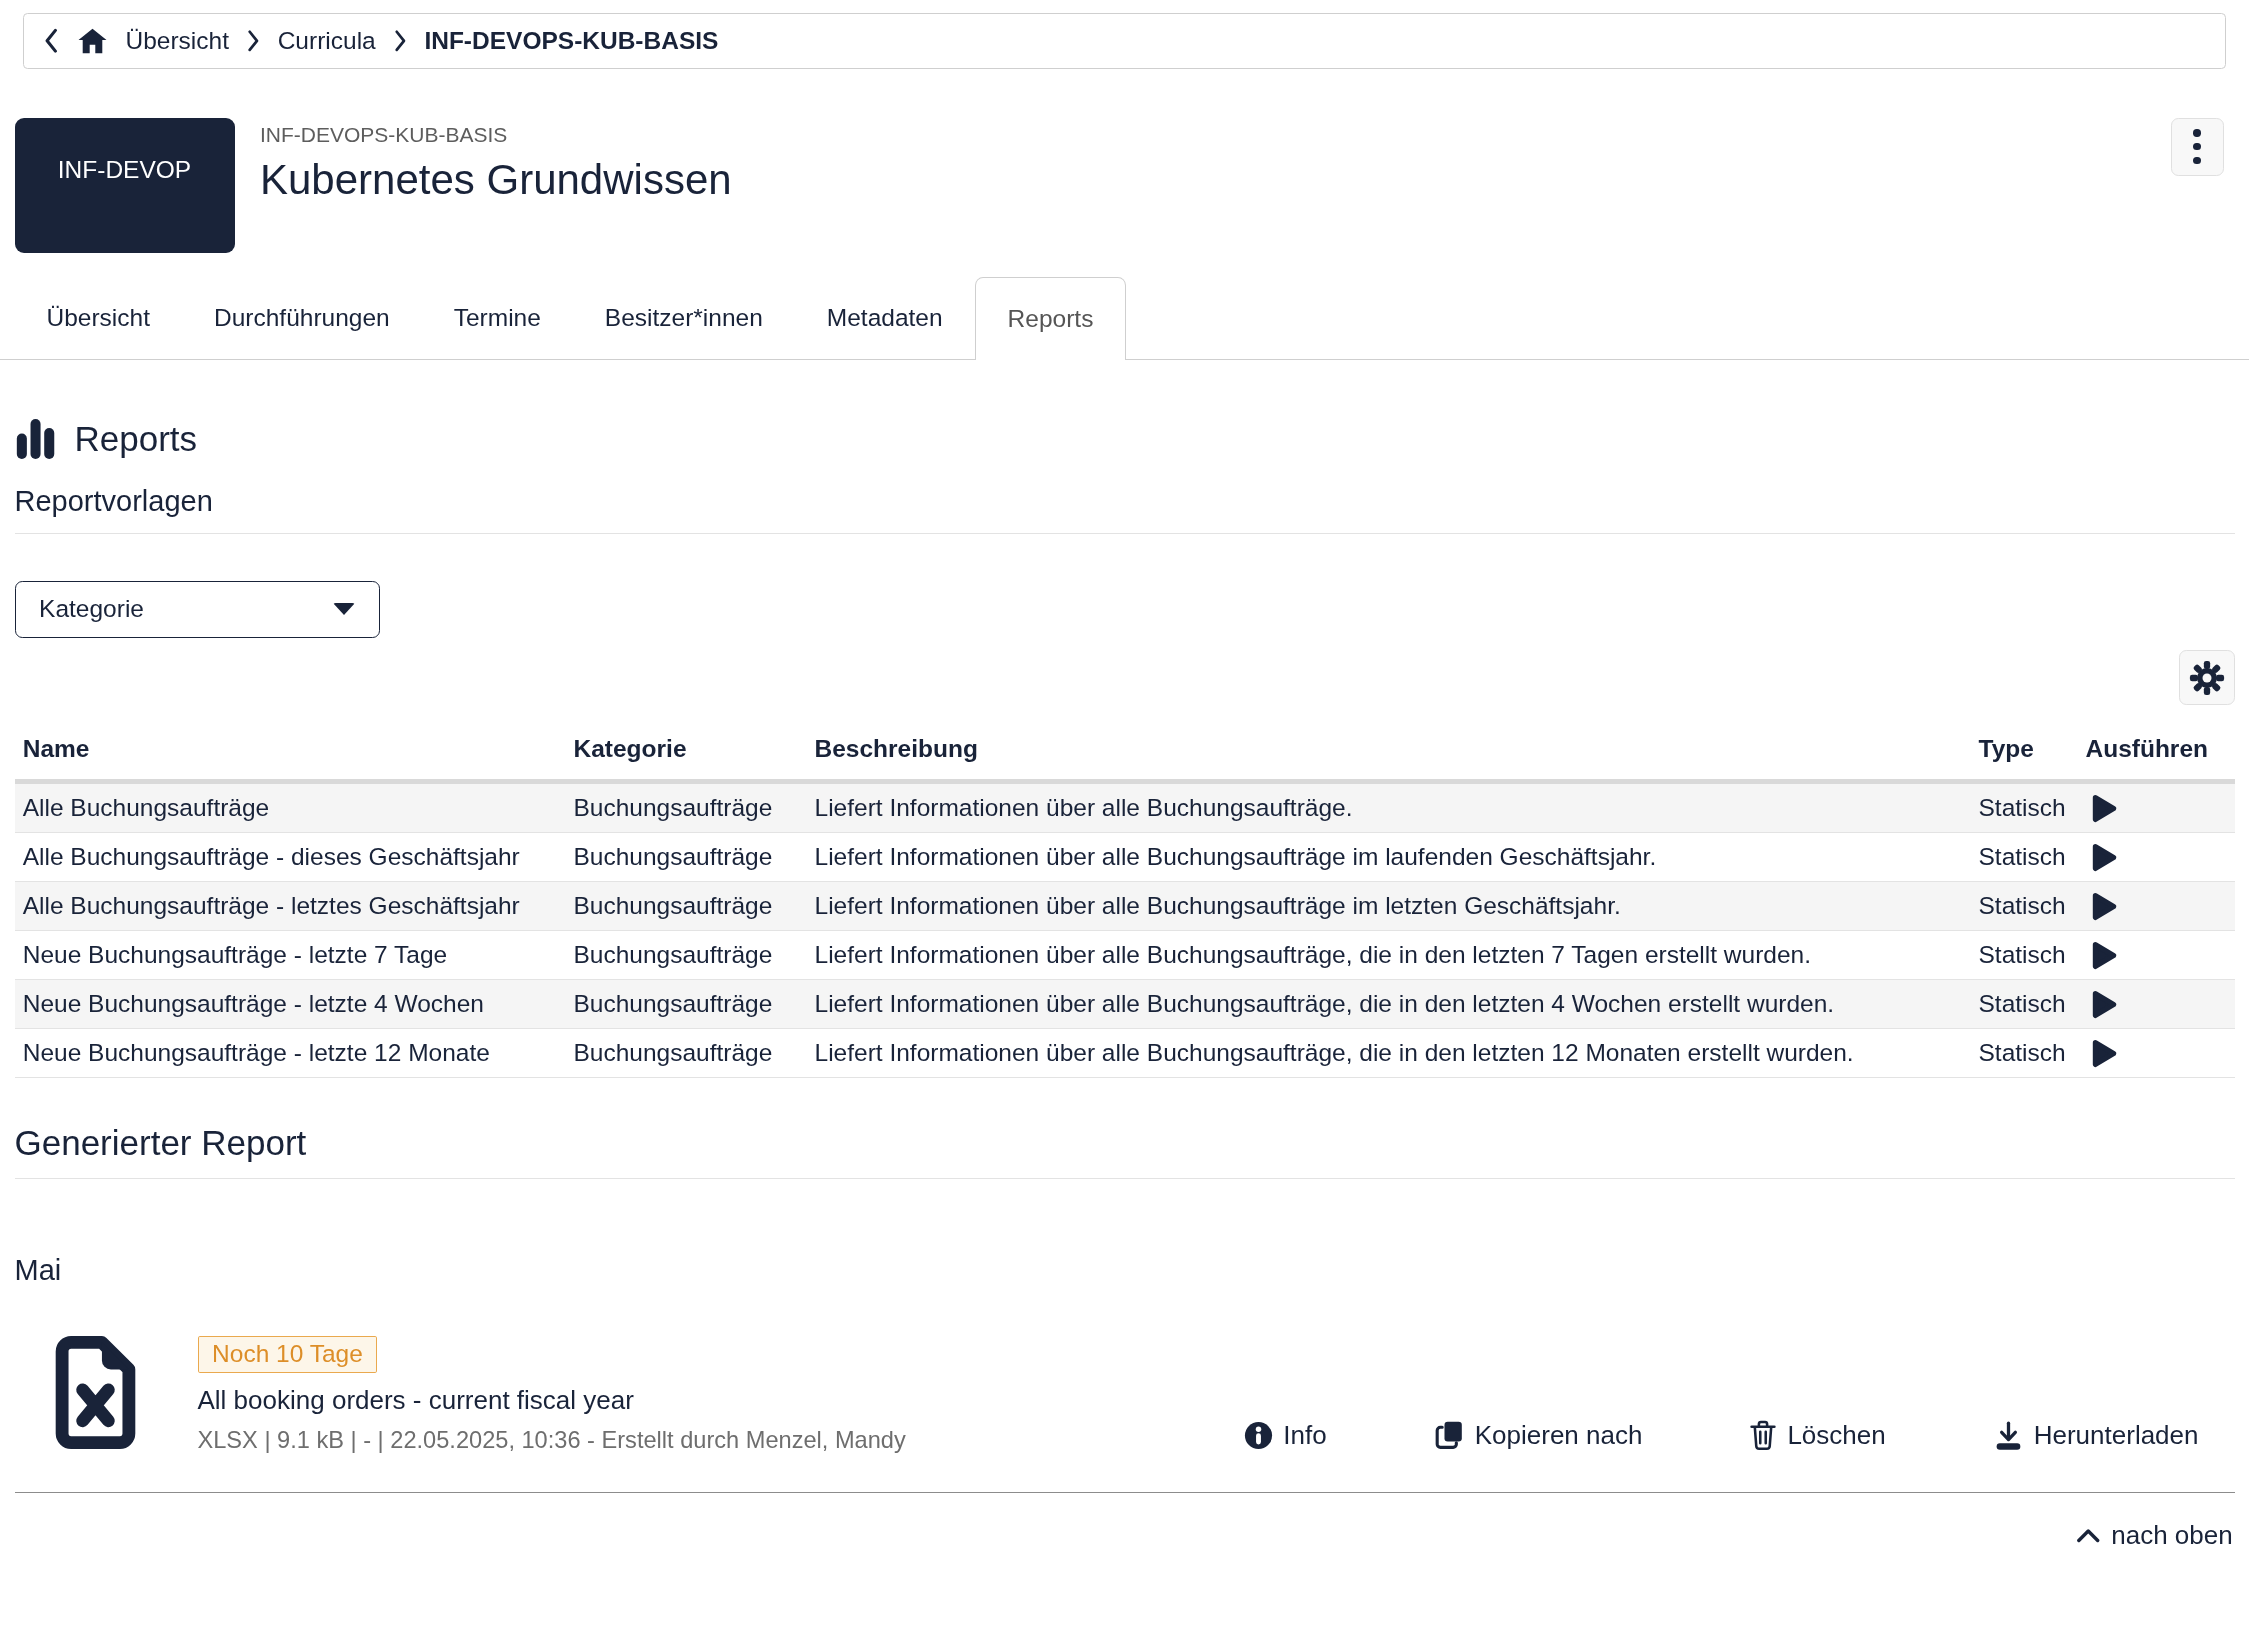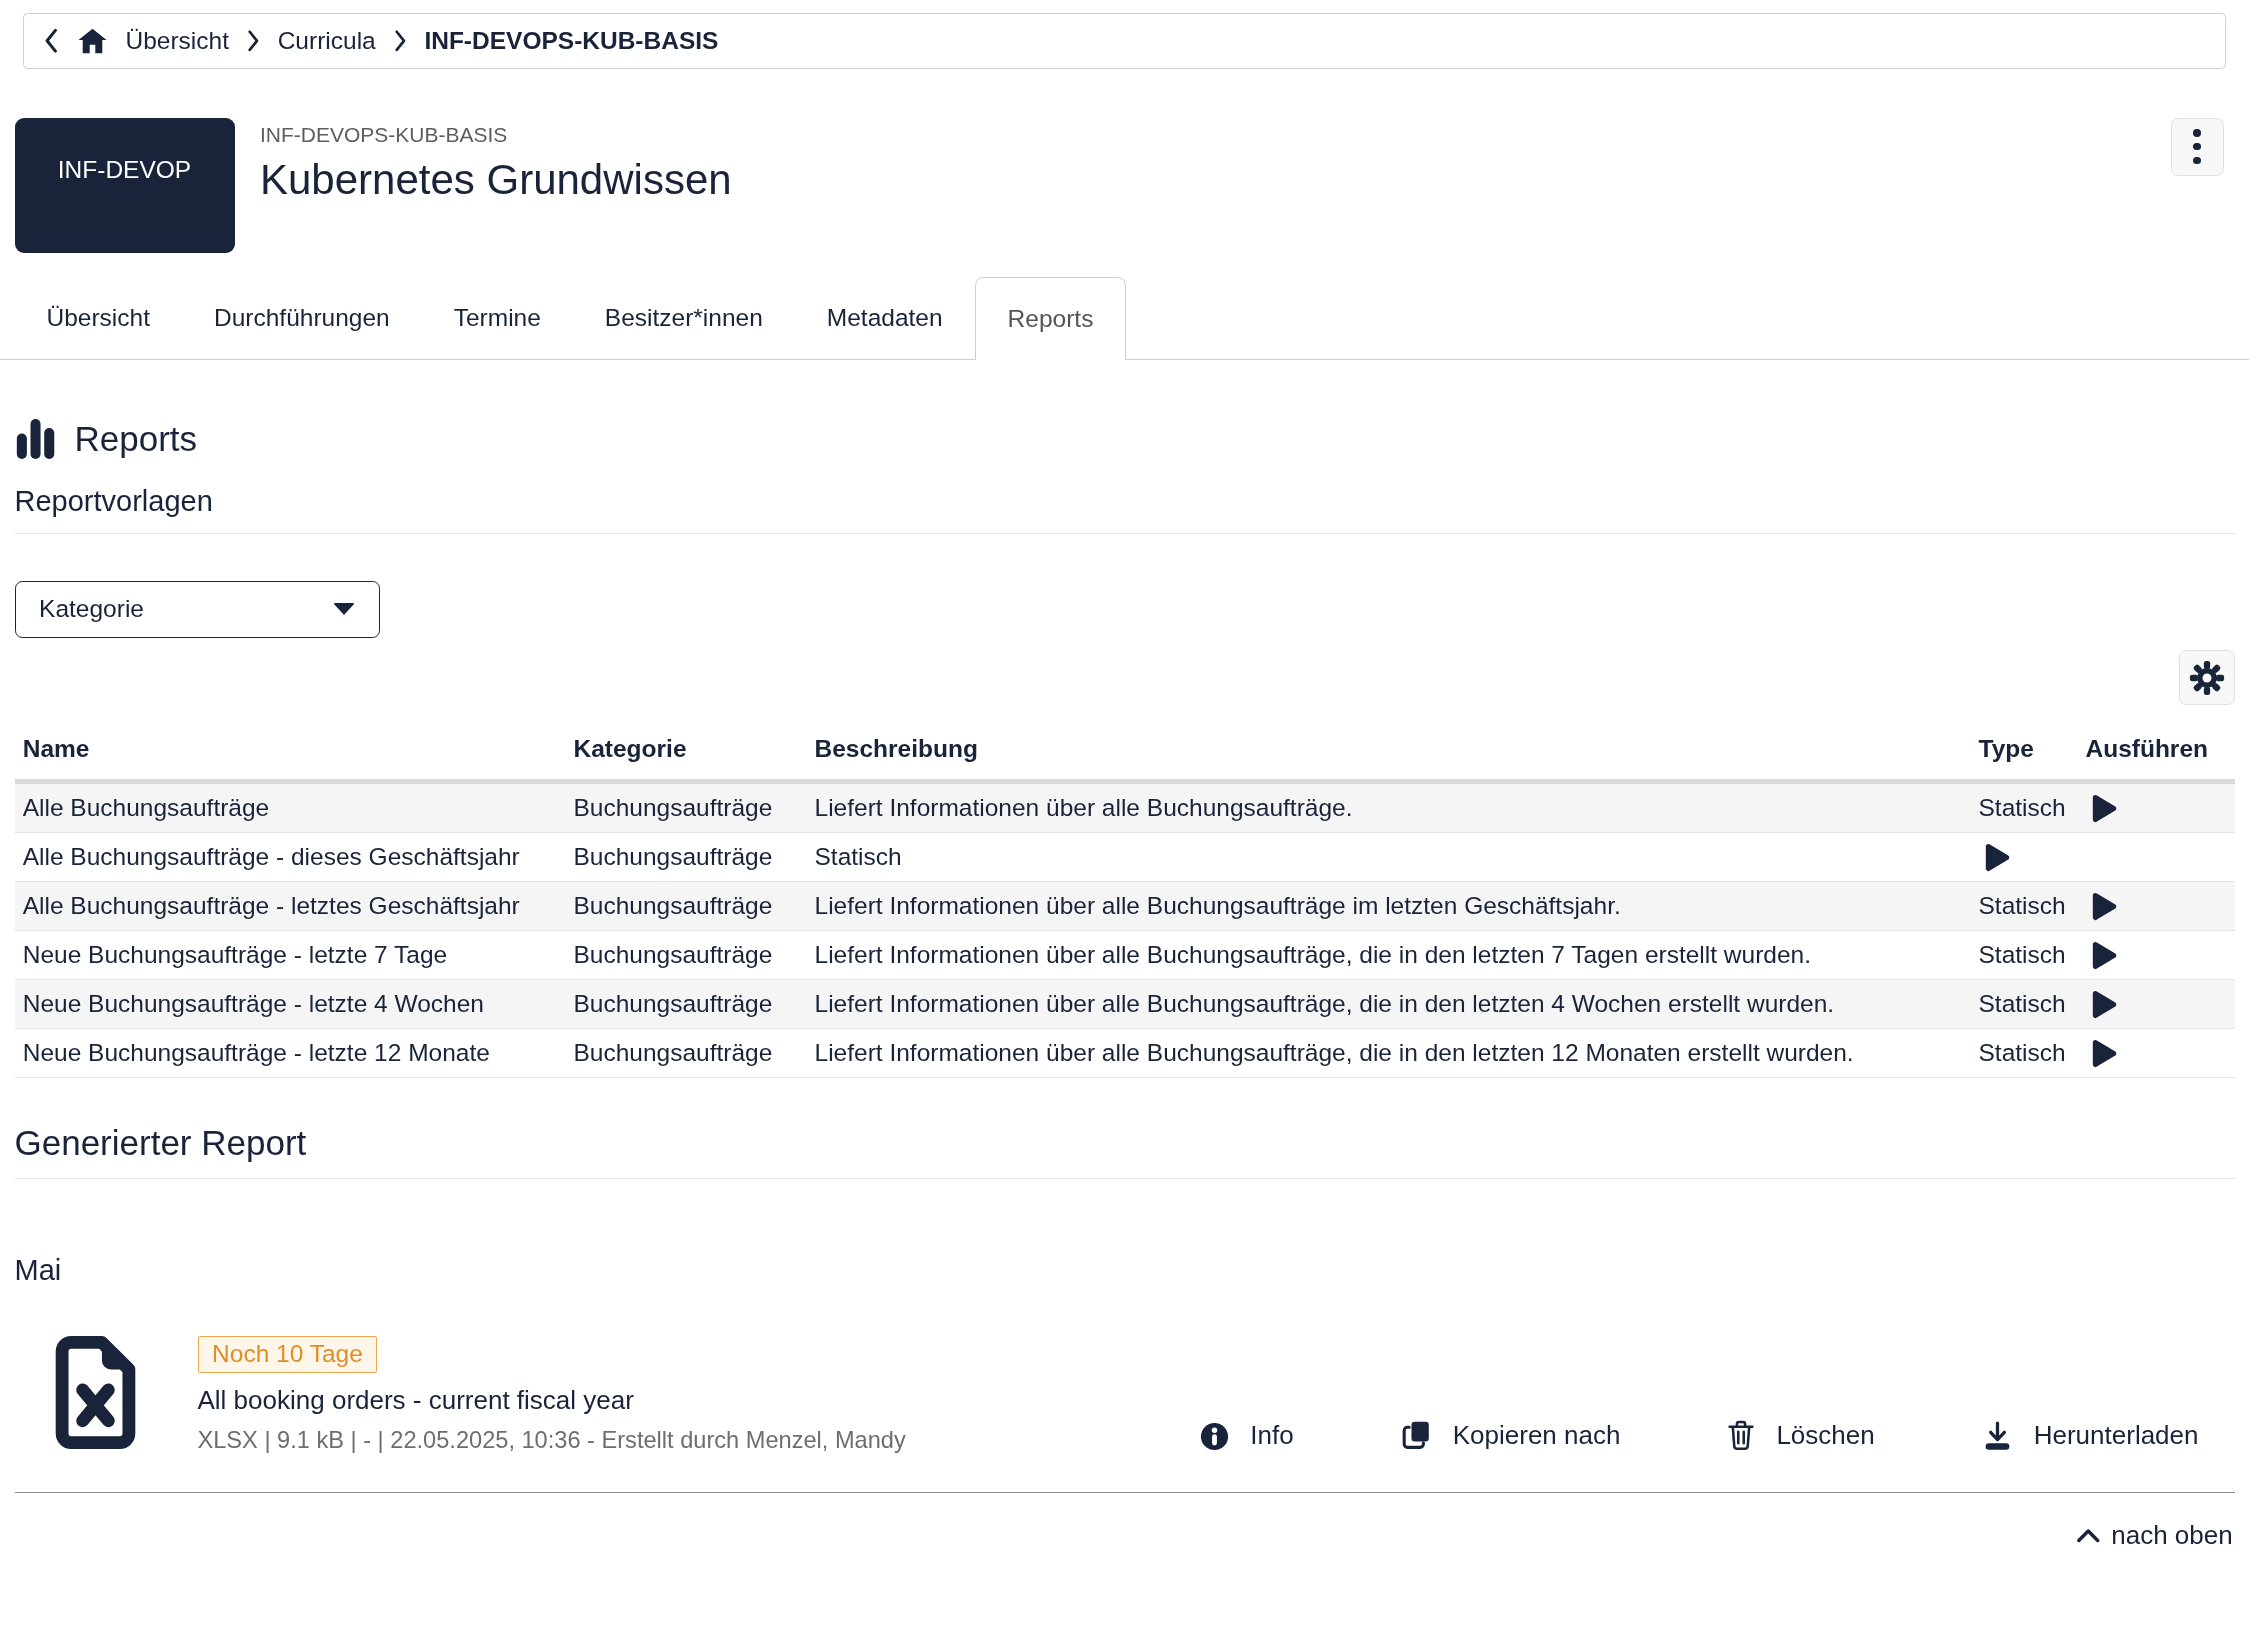--- a/index.html
+++ b/index.html
@@ -116,21 +116,21 @@
     display:inline-block;border:1.8px solid var(--orange-border);background:var(--orange-bg);
     color:var(--orange);font-size:24.5px;padding:3.6px 13.6px;border-radius:1.8px;
   }
   .file-title{font-size:26px;margin-top:12.7px;}
   .file-meta{font-size:23.6px;color:var(--meta-gray);margin-top:11px;}
 
   .file-actions{
     margin-left:auto;margin-right:36px;display:flex;gap:107px;
     align-self:flex-end;margin-bottom:3.6px;
   }
-  .action{display:flex;align-items:flex-end;gap:21px;font-size:26px;cursor:pointer;white-space:nowrap;margin-top:28px;}
+  .action{display:flex;align-items:center;gap:10px;font-size:26px;cursor:pointer;white-space:nowrap;margin-top:28px;}
 
   .divider{border:none;border-top:1.8px solid #8c8c8c;margin:38px 0 0 0;}
 
   .footer{display:flex;justify-content:flex-end;margin-top:27px;padding-right:1.8px;}
   .to-top{display:flex;align-items:center;gap:11px;font-size:26px;cursor:pointer;}
 </style>
 </head>
 <body>
 
 <div class="crumbbar">
@@ -247,20 +247,21 @@
           <span>
               <svg width="27" height="31" viewBox="0 0 30 34">
                 <path d="M5 5 L25 17 L5 29 Z" fill="#192339" stroke="#192339" stroke-width="6" stroke-linejoin="round"></path>
               </svg>
             </span>
         </div>
       </div>
       <div class="trow">
         <div>Alle Buchungsaufträge - dieses Geschäftsjahr</div>
         <div>Buchungsaufträge</div>
+        <div>Liefert Informationen über alle Buchungsaufträge im laufenden Geschäftsjahr.</div>
         <div>Statisch</div>
         <div class="run-btn">
           <span>
               <svg width="27" height="31" viewBox="0 0 30 34">
                 <path d="M5 5 L25 17 L5 29 Z" fill="#192339" stroke="#192339" stroke-width="6" stroke-linejoin="round"></path>
               </svg>
             </span>
         </div>
       </div>
       <div class="trow">

